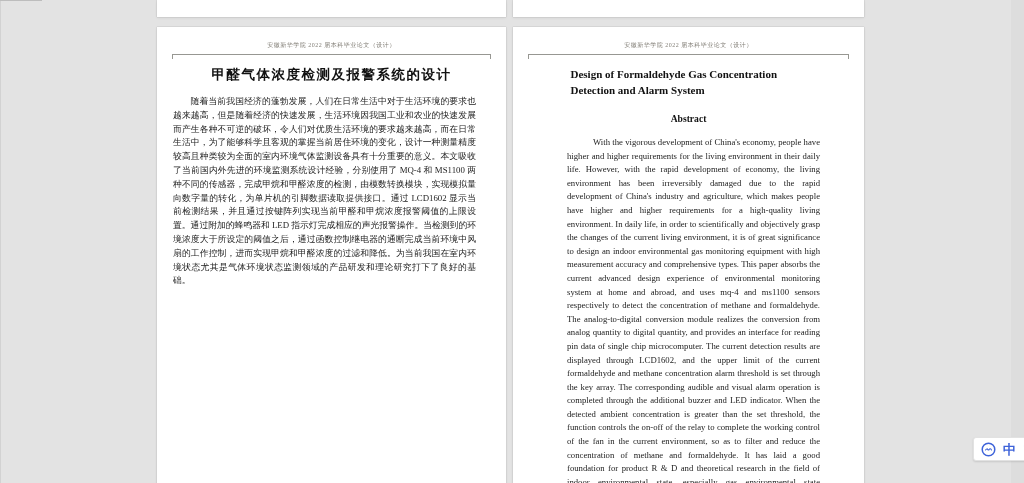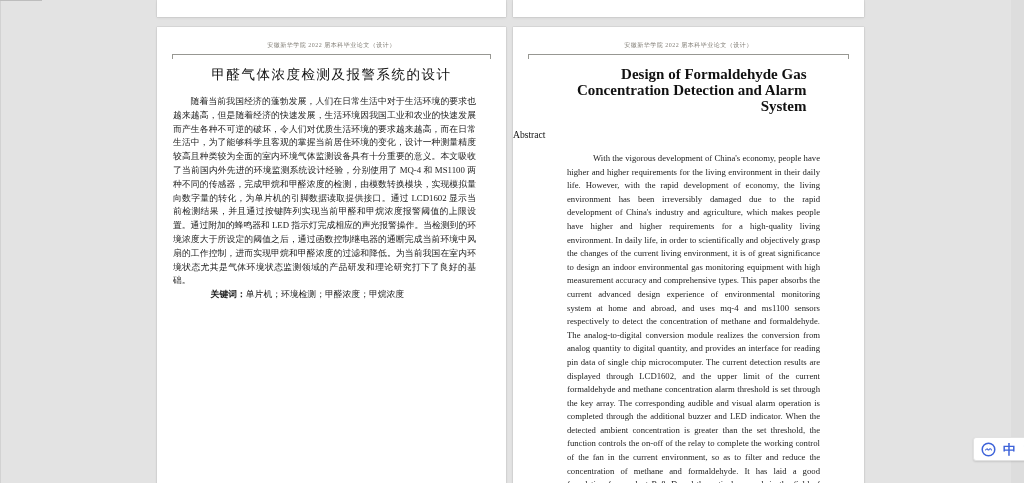--- a/index.html
+++ b/index.html
@@ -34,43 +34,43 @@
   }
   .header-rule::before,.header-rule::after{
     content:"";position:absolute;top:0;width:1px;height:5px;background:#979792;
   }
   .header-rule::before{left:0;}
   .header-rule::after{right:0;}
 
   
   .cn-title{
     margin-top:11px;text-align:center;
-    font-size:13.5px;font-weight:normal;letter-spacing:1.5px;color:#111;
+    font-size:13.5px;font-weight:bold;letter-spacing:1.5px;color:#111;
   }
   .cn-abstract-heading{
     margin-top:13px;text-align:center;
     font-size:11px;font-weight:bold;color:#111;white-space:pre;
   }
   .cn-body{
     margin:11px 30px 0 16px;
     font-size:8.8px;line-height:13.8px;color:#1c1c1c;
     text-align:justify;
   }
   .cn-body p{margin:0;text-indent:2em;}
   .cn-keywords{margin:0 30px 0 36px;font-size:8.8px;line-height:13.8px;color:#1c1c1c;text-indent:2em;}
   .cn-keywords .kw-label{font-weight:bold;}
 
   
   .en-title{
-    margin:11px auto 0 auto;max-width:236px;text-align:right;
-    font-size:15px;font-weight:bold;line-height:16px;color:#111;
+    margin:11px auto 0 auto;max-width:236px;text-align:left;
+    font-size:11px;font-weight:bold;line-height:16px;color:#111;
   }
   .en-abstract-heading{
-    margin-top:15px;
-    font-size:9.6px;font-weight:normal;color:#111;
+    margin-top:15px;text-align:center;
+    font-size:9.6px;font-weight:bold;color:#111;
   }
   .en-body{
     margin:12px 44px 0 54px;
     font-size:8.7px;line-height:13.6px;color:#1c1c1c;
     text-align:justify;
   }
   .en-body p{margin:0;text-indent:26px;}
 
   
   .ime-bar{
@@ -98,21 +98,20 @@
 <div class="page page-stub-left"></div>
 <div class="page page-stub-right"></div>
 
 <div class="page page-main page-cn">
   <div class="page-header">安徽新华学院 2022 届本科毕业论文（设计）</div>
   <div class="header-rule"></div>
   <div class="cn-title">甲醛气体浓度检测及报警系统的设计</div>
   <div class="cn-body">
     <p>随着当前我国经济的蓬勃发展，人们在日常生活中对于生活环境的要求也越来越高，但是随着经济的快速发展，生活环境因我国工业和农业的快速发展而产生各种不可逆的破坏，令人们对优质生活环境的要求越来越高，而在日常生活中，为了能够科学且客观的掌握当前居住环境的变化，设计一种测量精度较高且种类较为全面的室内环境气体监测设备具有十分重要的意义。本文吸收了当前国内外先进的环境监测系统设计经验，分别使用了 MQ-4 和 MS1100 两种不同的传感器，完成甲烷和甲醛浓度的检测，由模数转换模块，实现模拟量向数字量的转化，为单片机的引脚数据读取提供接口。通过 LCD1602 显示当前检测结果，并且通过按键阵列实现当前甲醛和甲烷浓度报警阈值的上限设置。通过附加的蜂鸣器和 LED 指示灯完成相应的声光报警操作。当检测到的环境浓度大于所设定的阈值之后，通过函数控制继电器的通断完成当前环境中风扇的工作控制，进而实现甲烷和甲醛浓度的过滤和降低。为当前我国在室内环境状态尤其是气体环境状态监测领域的产品研发和理论研究打下了良好的基础。</p>
   </div>
-  <div class="cn-keywords"><span class="kw-label">关键词：</span><span>单片机；环境检测；甲醛浓度；甲烷浓度</span></div>
 </div>
 
 <div class="page page-main page-en">
   <div class="page-header">安徽新华学院 2022 届本科毕业论文（设计）</div>
   <div class="header-rule"></div>
   <div class="en-title">Design of Formaldehyde Gas Concentration Detection and Alarm System</div>
   <div class="en-abstract-heading">Abstract</div>
   <div class="en-body">
     <p>With the vigorous development of China's economy, people have higher and higher requirements for the living environment in their daily life. However, with the rapid development of economy, the living environment has been irreversibly damaged due to the rapid development of China's industry and agriculture, which makes people have higher and higher requirements for a high-quality living environment. In daily life, in order to scientifically and objectively grasp the changes of the current living environment, it is of great significance to design an indoor environmental gas monitoring equipment with high measurement accuracy and comprehensive types. This paper absorbs the current advanced design experience of environmental monitoring system at home and abroad, and uses mq-4 and ms1100 sensors respectively to detect the concentration of methane and formaldehyde. The analog-to-digital conversion module realizes the conversion from analog quantity to digital quantity, and provides an interface for reading pin data of single chip microcomputer. The current detection results are displayed through LCD1602, and the upper limit of the current formaldehyde and methane concentration alarm threshold is set through the key array. The corresponding audible and visual alarm operation is completed through the additional buzzer and LED indicator. When the detected ambient concentration is greater than the set threshold, the function controls the on-off of the relay to complete the working control of the fan in the current environment, so as to filter and reduce the concentration of methane and formaldehyde. It has laid a good foundation for product R &amp; D and theoretical research in the field of indoor environmental state, especially gas environmental state monitoring in China.</p>
   </div>

